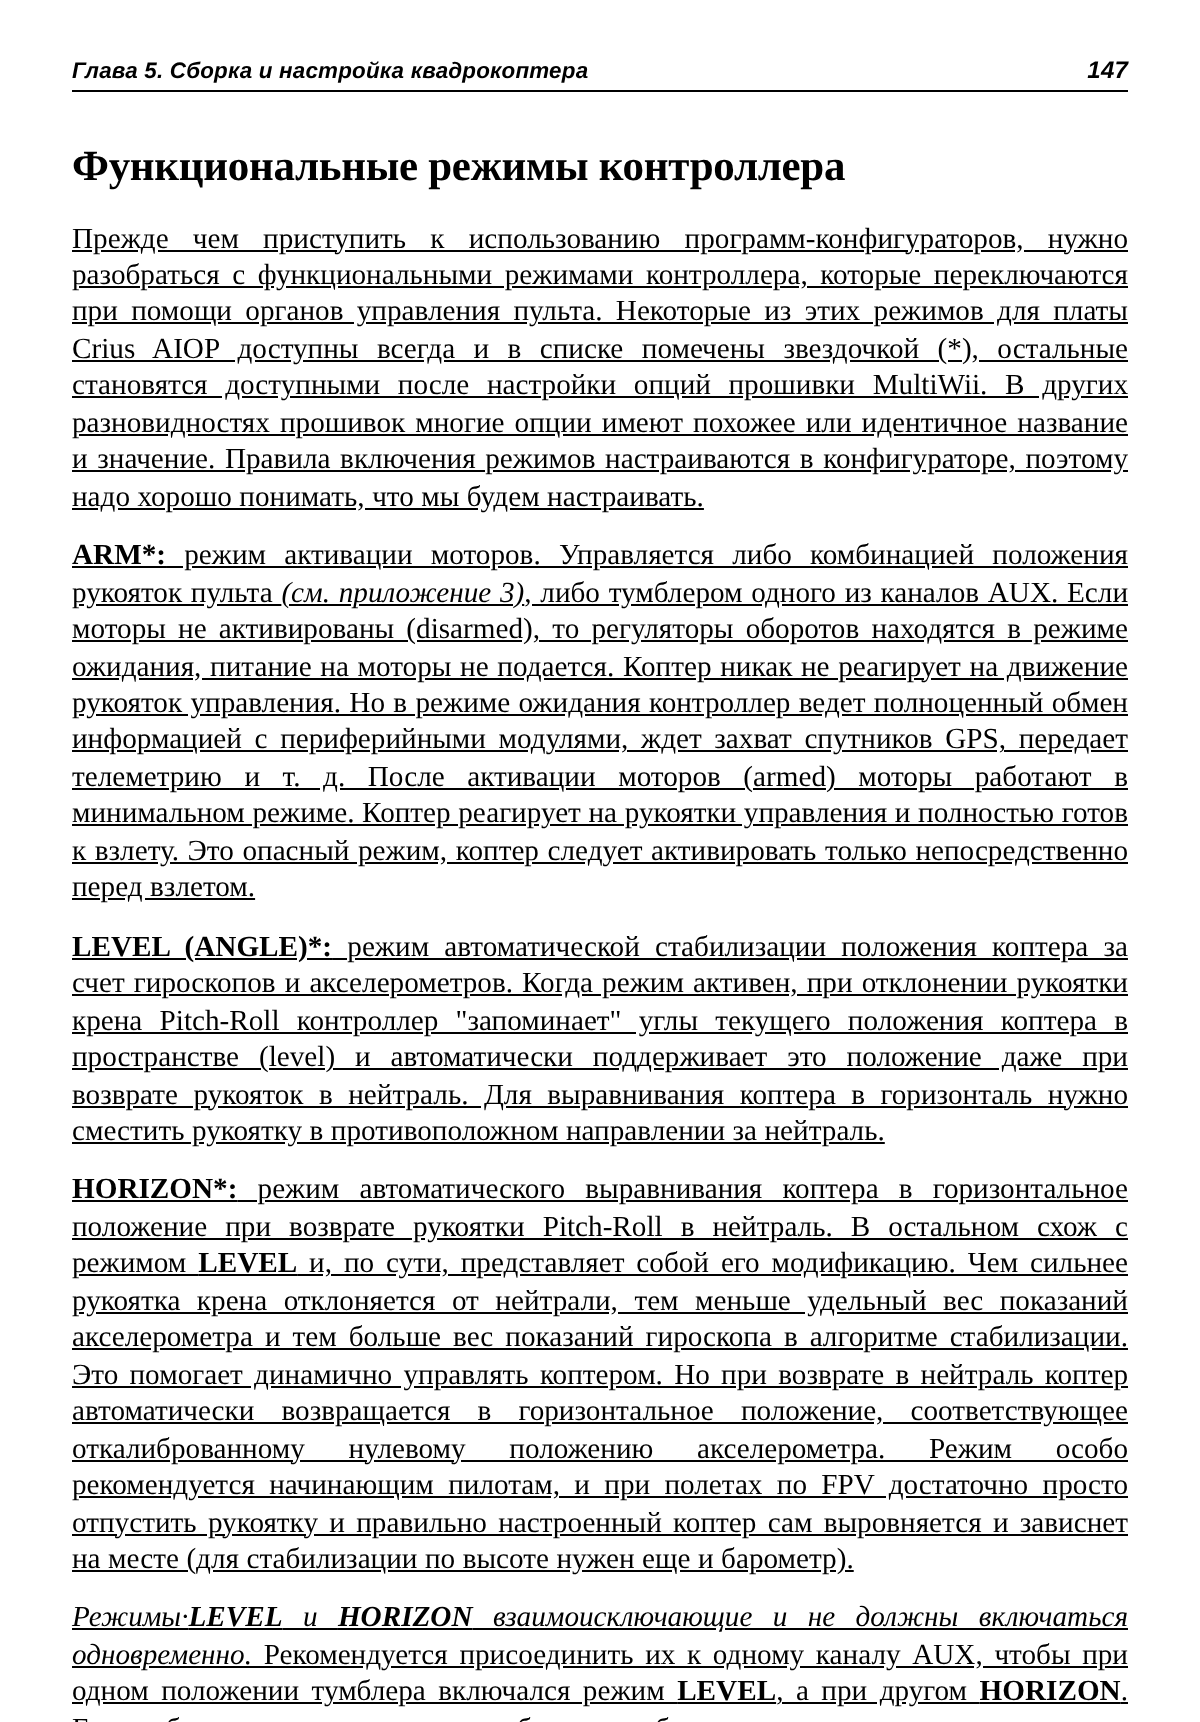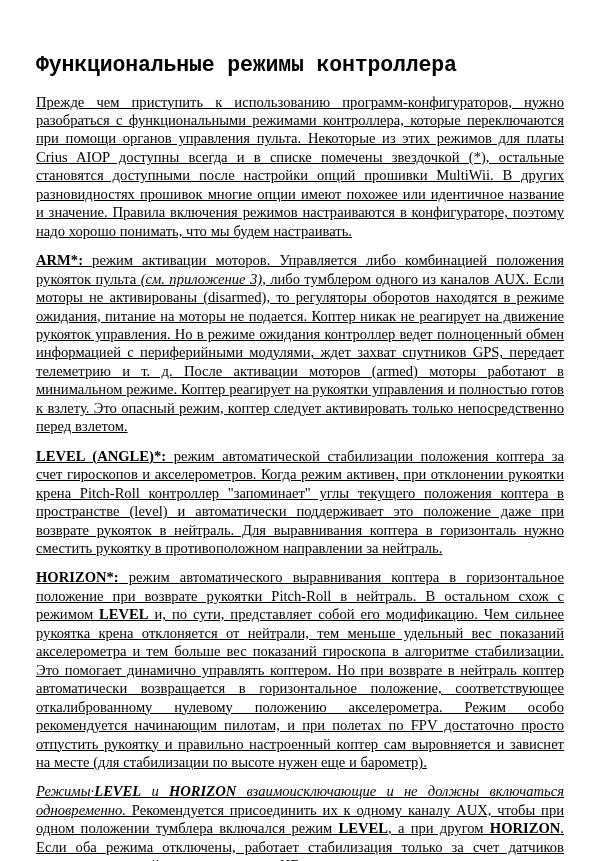--- a/index.html
+++ b/index.html
@@ -45,21 +45,21 @@
   .runhead .chapter {
     white-space: nowrap;
   }
   .runhead .folio {
     white-space: nowrap;
     font-size: 12px;
   }
 
   
   h1.title {
-    font-family: Liberation Mono, monospace;
+    font-family: Liberation Serif, serif;
     font-weight: bold;
     font-size: 21.5px;
     line-height: 1.05;
     letter-spacing: -0.15px;
     margin: 26px 0 16px 0;
     padding: 0;
     color: #000000;
   }
 
   
@@ -85,20 +85,24 @@
   }
   p.note .bi { font-weight: bold; font-style: italic; }
   p.note .roman { font-style: normal; }
 </style>
 </head>
 <body>
 
 <div class="page">
   <div class="page-inner">
 
+    <div class="runhead">
+      <span class="chapter">Глава 5. Сборка и настройка квадрокоптера</span>
+      <span class="folio">147</span>
+    </div>
 
     <h1 class="title">Функциональные режимы контроллера</h1>
 
     <p class="body">Прежде чем приступить к использованию программ-конфигураторов, нужно разобраться с функциональными режимами контроллера, которые переключаются при помощи органов управления пульта. Некоторые из этих режимов для платы Crius AIOP доступны всегда и в списке помечены звездочкой (*), остальные становятся доступными после настройки опций прошивки MultiWii. В других разновидностях прошивок многие опции имеют похожее или идентичное название и значение. Правила включения режимов настраиваются в конфигураторе, поэтому надо хорошо понимать, что мы будем настраивать.</p>
 
     <p class="body">
       <span class="b">ARM*:</span><span> режим активации моторов. Управляется либо комбинацией положения рукояток пульта </span><span class="i">(см. приложение 3)</span><span>, либо тумблером одного из каналов AUX. Если моторы не активированы (disarmed), то регуляторы оборотов находятся в режиме ожидания, питание на моторы не подается. Коптер никак не реагирует на движение рукояток управления. Но в режиме ожидания контроллер ведет полноценный обмен информацией с периферийными модулями, ждет захват спутников GPS, передает телеметрию и т. д. После активации моторов (armed) моторы работают в минимальном режиме. Коптер реагирует на рукоятки управления и полностью готов к взлету. Это опасный режим, коптер следует активировать только непосредственно перед взлетом.</span>
     </p>
 
     <p class="body">

